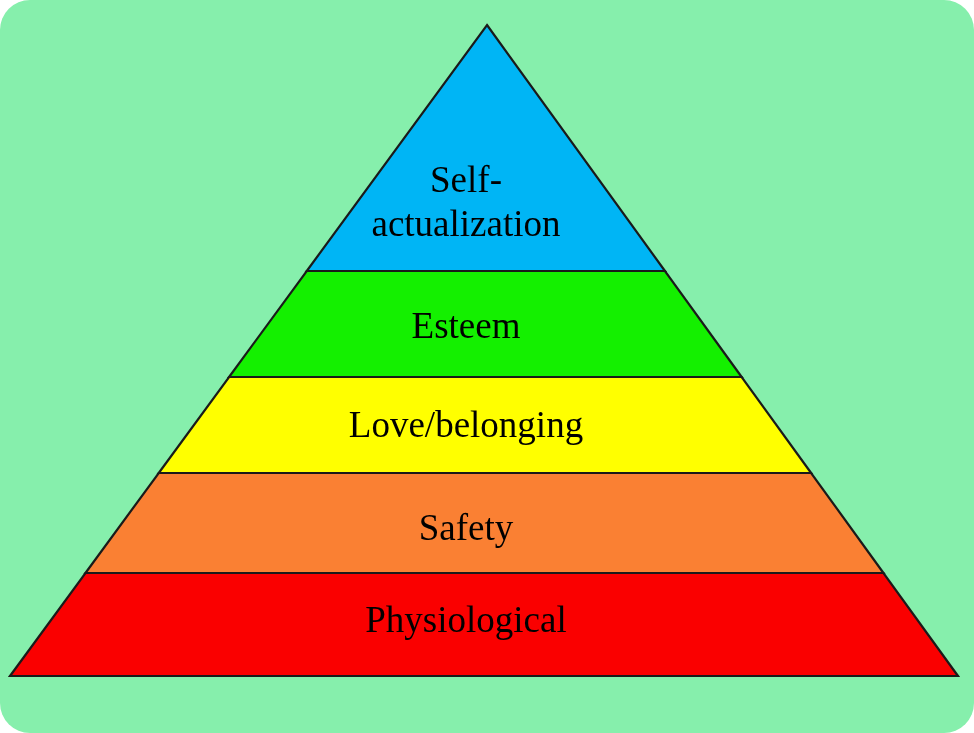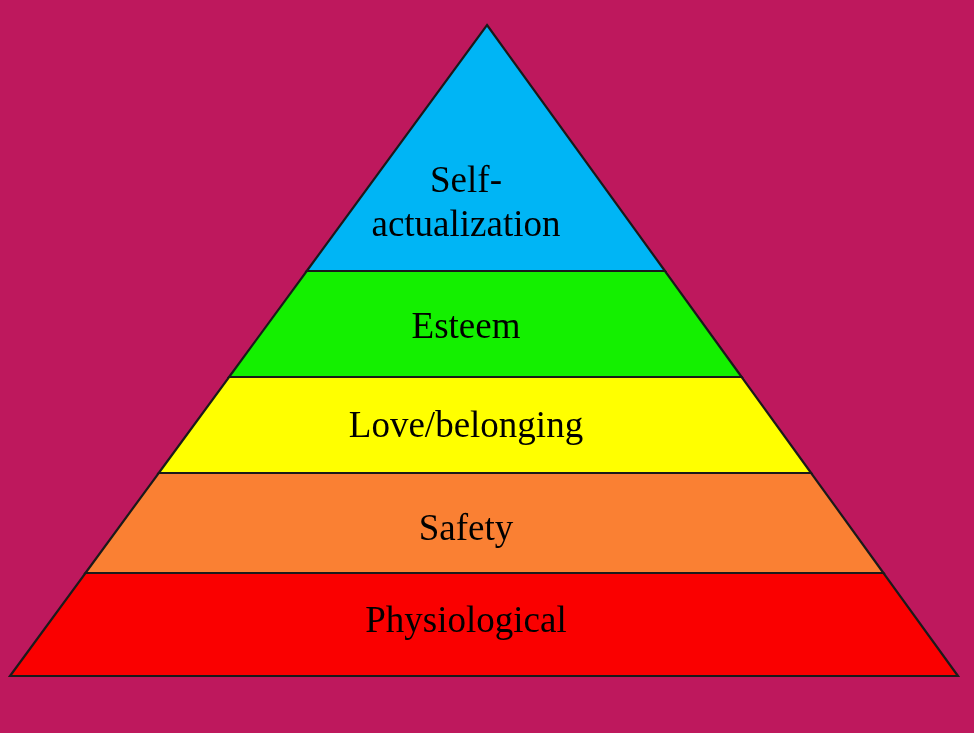--- a/index.html
+++ b/index.html
@@ -10,21 +10,22 @@
   body {
     width: 974px;
     height: 733px;
     overflow: hidden;
     font-family: "Liberation Serif", "DejaVu Serif", serif;
   }
   #pyramid-diagram {
     position: relative;
     width: 974px;
     height: 733px;
-    background: #be185d;
+    background: #86efac;
+    border-radius: 30px;
   }
   #pyramid-svg {
     position: absolute;
     left: 0;
     top: 0;
     width: 974px;
     height: 733px;
     display: block;
   }
   .tier-shape {

